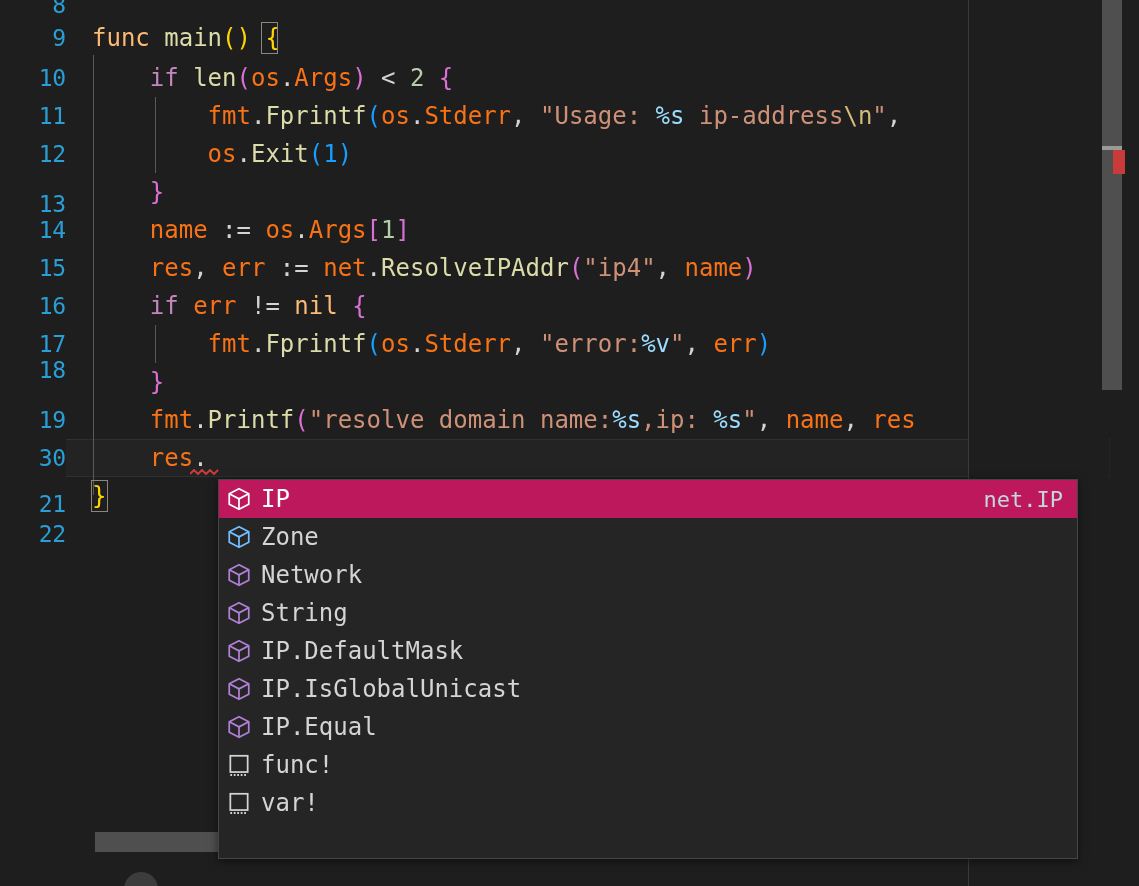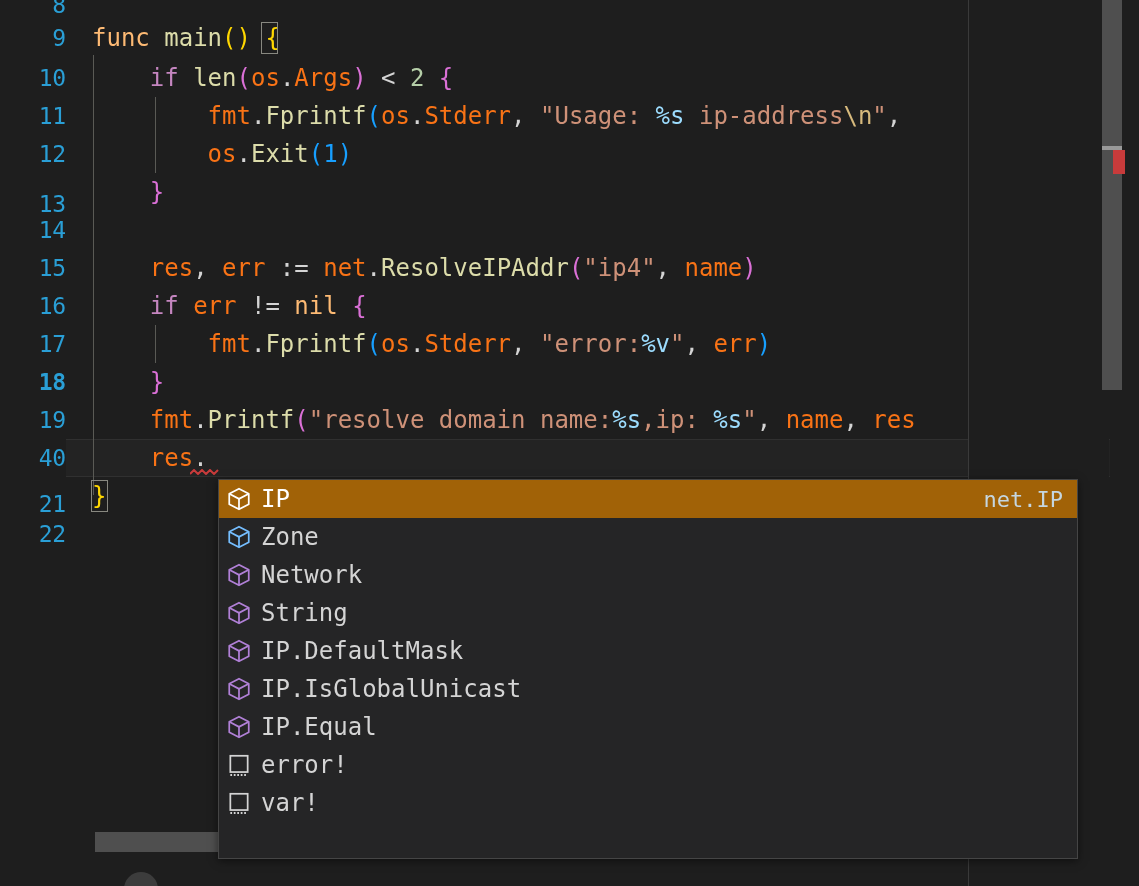--- a/index.html
+++ b/index.html
@@ -191,21 +191,21 @@
     align-items: center;
     height: 38px;
     padding-left: 6px;
     box-sizing: border-box;
     color: #d4d4d4;
     font-size: 24px;
     font-family: "DejaVu Sans Mono", "Liberation Mono", monospace;
     white-space: nowrap;
   }
   .suggest-row.selected {
-    background: #a16207;
+    background: #be185d;
     color: #ffffff;
   }
   .suggest-icon {
     width: 28px;
     height: 28px;
     margin-right: 8px;
     flex: 0 0 28px;
     display: flex;
     align-items: center;
     justify-content: center;
@@ -233,43 +233,44 @@
     <div class="lnum" style="top:-14px;">8</div>
     <div class="lnum" style="top:19px;">9</div>
     <div class="lnum" style="top:59px;">10</div>
     <div class="lnum" style="top:97px;">11</div>
     <div class="lnum" style="top:135px;">12</div>
     <div class="lnum" style="top:173px;margin-top:12px;">13</div>
     <div class="lnum" style="top:211px;">14</div>
     <div class="lnum" style="top:249px;">15</div>
     <div class="lnum" style="top:287px;">16</div>
     <div class="lnum" style="top:325px;">17</div>
-    <div class="lnum" style="top:363px;font-weight:bold;">18</div>
+    <div class="lnum" style="top:351px;">18</div>
     <div class="lnum" style="top:401px;">19</div>
-    <div class="lnum" style="top:439px;">40</div>
+    <div class="lnum" style="top:439px;">30</div>
     <div class="lnum" style="top:485px;padding-left:24px;">21</div>
     <div class="lnum" style="top:515px;">22</div>
   </div>
 
   <div class="code-layer">
 
     <div class="indent-guide" style="left:93px; top:55px; height:440px;"></div>
     <div class="indent-guide" style="left:155px; top:97px; height:76px;"></div>
     <div class="indent-guide" style="left:155px; top:325px; height:38px;"></div>
 
     <div class="code-line" style="top:19px;"><span class="t-key">func</span><span class="t-plain"> </span><span class="t-fn">main</span><span class="t-paren-y">()</span><span class="t-plain"> </span><span class="t-brace-y">{</span></div>
 
     <div class="code-line" style="top:59px;"><span class="t-plain">    </span><span class="t-ctrl">if</span><span class="t-plain"> </span><span class="t-fn">len</span><span class="t-paren-p">(</span><span class="t-id">os</span><span class="t-plain">.</span><span class="t-id">Args</span><span class="t-paren-p">)</span><span class="t-plain"> &lt; </span><span class="t-num">2</span><span class="t-plain"> </span><span class="t-brace-p">{</span></div>
 
     <div class="code-line" style="top:97px;"><span class="t-plain">        </span><span class="t-id">fmt</span><span class="t-plain">.</span><span class="t-fn">Fprintf</span><span class="t-paren-b">(</span><span class="t-id">os</span><span class="t-plain">.</span><span class="t-id">Stderr</span><span class="t-plain">, </span><span class="t-str">"Usage: </span><span class="t-fmt">%s</span><span class="t-str"> ip-address</span><span class="t-esc">\n</span><span class="t-str">"</span><span class="t-plain">,</span></div>
 
     <div class="code-line" style="top:135px;"><span class="t-plain">        </span><span class="t-id">os</span><span class="t-plain">.</span><span class="t-fn">Exit</span><span class="t-paren-b">(</span><span class="t-paren-b">1</span><span class="t-paren-b">)</span></div>
 
     <div class="code-line" style="top:173px;"><span class="t-plain">    </span><span class="t-brace-p">}</span></div>
 
+    <div class="code-line" style="top:211px;"><span class="t-plain">    </span><span class="t-id">name</span><span class="t-plain"> := </span><span class="t-id">os</span><span class="t-plain">.</span><span class="t-id">Args</span><span class="t-paren-p">[</span><span class="t-num">1</span><span class="t-paren-p">]</span></div>
 
     <div class="code-line" style="top:249px;"><span class="t-plain">    </span><span class="t-id">res</span><span class="t-plain">, </span><span class="t-id">err</span><span class="t-plain"> := </span><span class="t-id">net</span><span class="t-plain">.</span><span class="t-fn">ResolveIPAddr</span><span class="t-paren-p">(</span><span class="t-str">"ip4"</span><span class="t-plain">, </span><span class="t-id">name</span><span class="t-paren-p">)</span></div>
 
     <div class="code-line" style="top:287px;"><span class="t-plain">    </span><span class="t-ctrl">if</span><span class="t-plain"> </span><span class="t-id">err</span><span class="t-plain"> != </span><span class="t-key">nil</span><span class="t-plain"> </span><span class="t-brace-p">{</span></div>
 
     <div class="code-line" style="top:325px;"><span class="t-plain">        </span><span class="t-id">fmt</span><span class="t-plain">.</span><span class="t-fn">Fprintf</span><span class="t-paren-b">(</span><span class="t-id">os</span><span class="t-plain">.</span><span class="t-id">Stderr</span><span class="t-plain">, </span><span class="t-str">"error:</span><span class="t-fmt">%v</span><span class="t-str">"</span><span class="t-plain">, </span><span class="t-id">err</span><span class="t-paren-b">)</span></div>
 
     <div class="code-line" style="top:363px;"><span class="t-plain">    </span><span class="t-brace-p">}</span></div>
 
     <div class="code-line" style="top:401px;"><span class="t-plain">    </span><span class="t-id">fmt</span><span class="t-plain">.</span><span class="t-fn">Printf</span><span class="t-paren-p">(</span><span class="t-str">"resolve domain name:</span><span class="t-fmt">%s</span><span class="t-str">,ip: </span><span class="t-fmt">%s</span><span class="t-str">"</span><span class="t-plain">, </span><span class="t-id">name</span><span class="t-plain">, </span><span class="t-id">res</span></div>
@@ -387,21 +388,21 @@
     </div>
 
 
     <div class="suggest-row">
       <span class="suggest-icon">
         <svg width="26" height="26" viewBox="0 0 24 24">
             <rect x="4" y="3.5" width="16" height="15" fill="none" stroke="#d4d4d4" stroke-width="1.6"></rect>
             <path d="M4 21.3 L20 21.3" fill="none" stroke="#d4d4d4" stroke-width="1.8" stroke-dasharray="1.6 1.6"></path>
           </svg>
       </span>
-      <span class="suggest-label">error!</span>
+      <span class="suggest-label">func!</span>
       <span class="suggest-detail"></span>
     </div>
 
     <div class="suggest-row">
       <span class="suggest-icon">
         <svg width="26" height="26" viewBox="0 0 24 24">
             <rect x="4" y="3.5" width="16" height="15" fill="none" stroke="#d4d4d4" stroke-width="1.6"></rect>
             <path d="M4 21.3 L20 21.3" fill="none" stroke="#d4d4d4" stroke-width="1.8" stroke-dasharray="1.6 1.6"></path>
           </svg>
       </span>

